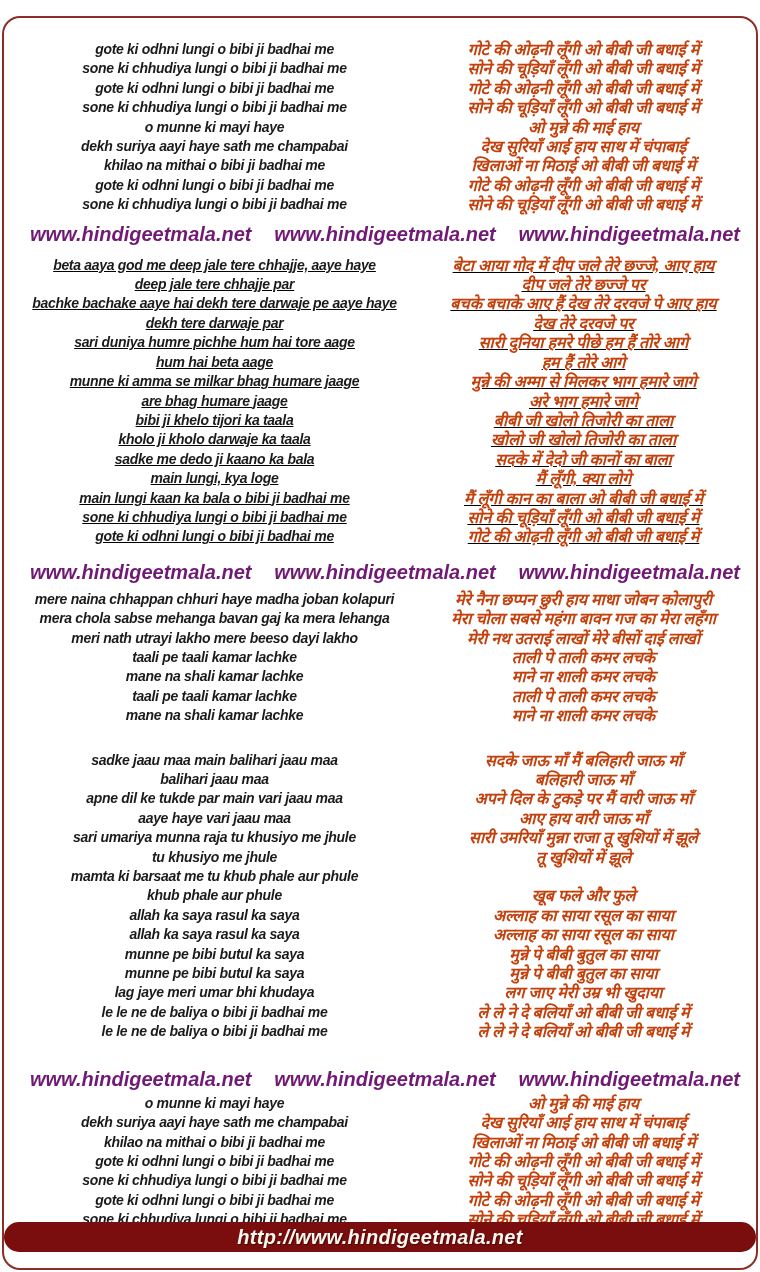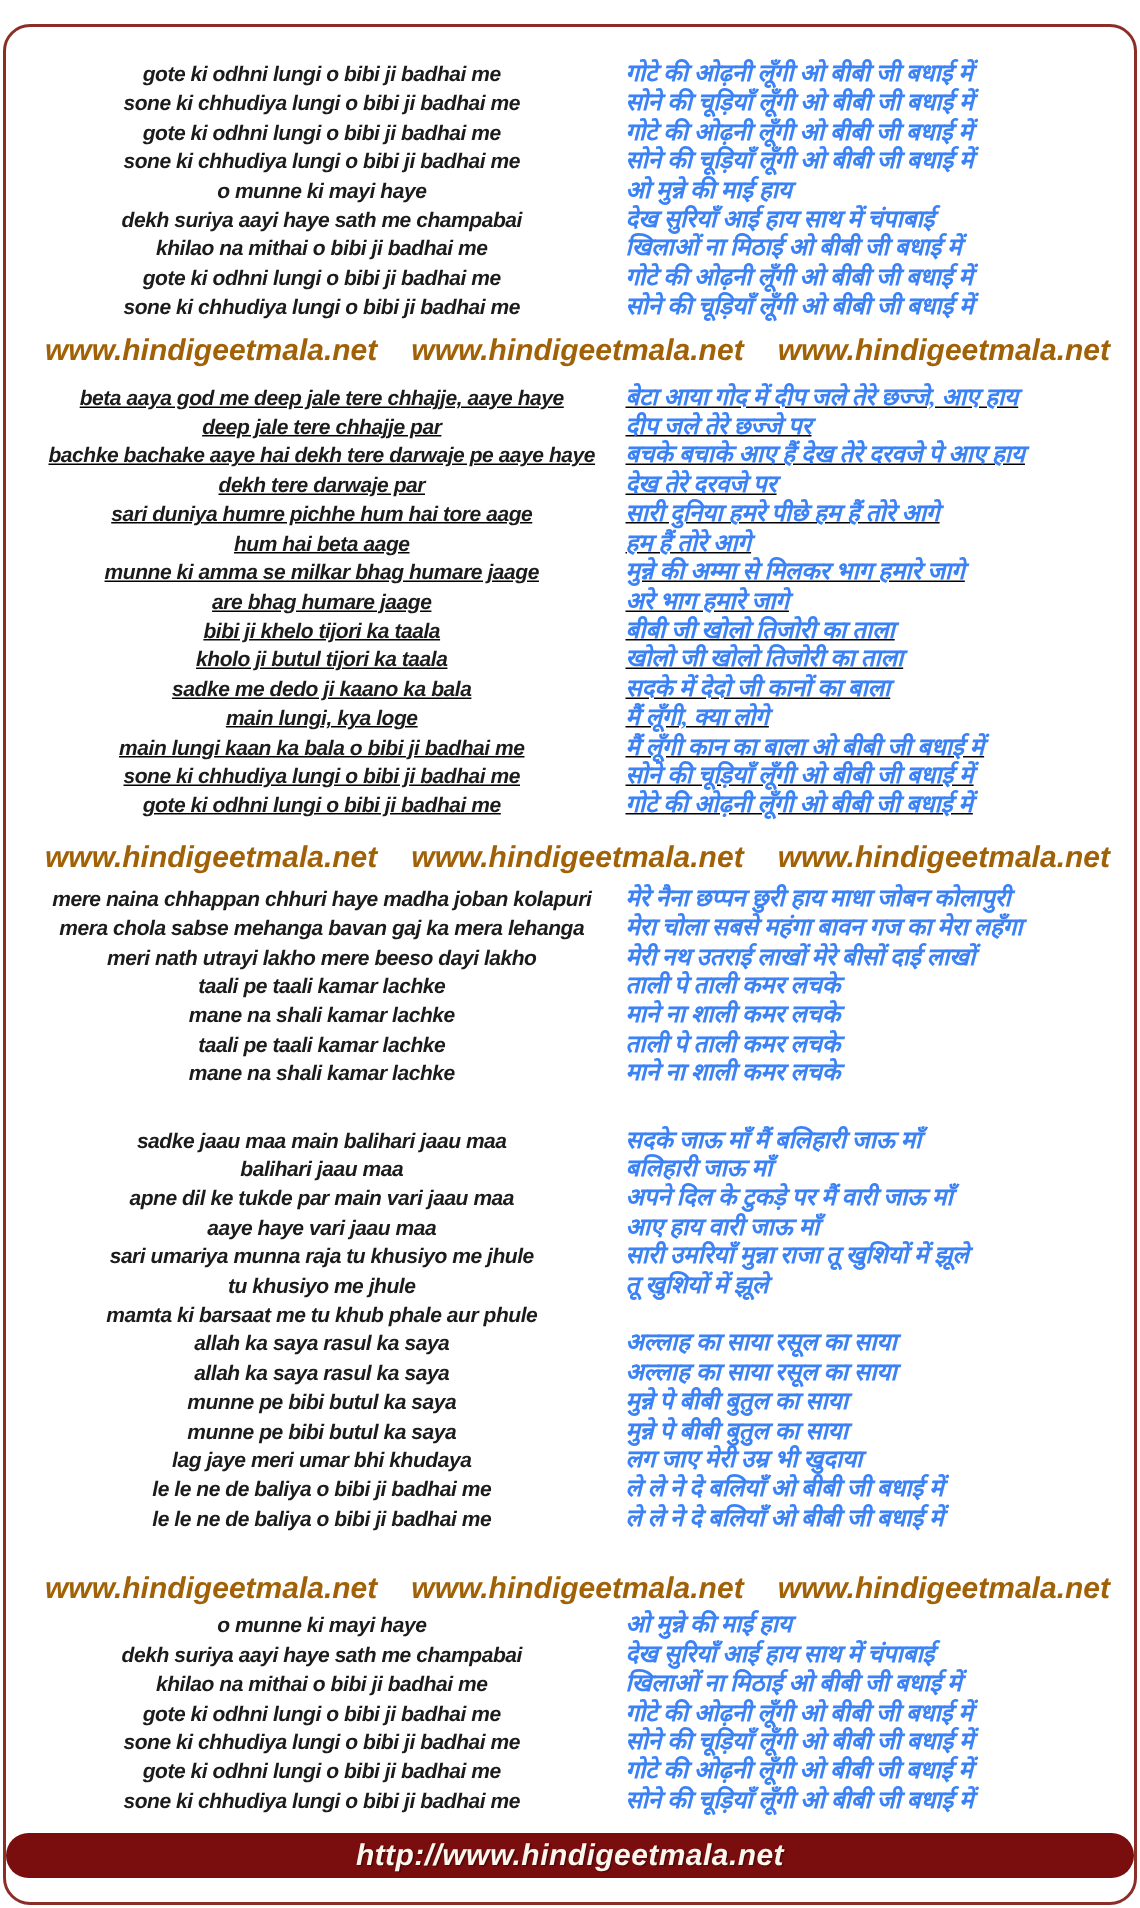--- a/index.html
+++ b/index.html
@@ -17,30 +17,30 @@
   .line-row{
     display:grid;grid-template-columns:405px 1fr;
     padding:0 6px 0 8px;
   }
   .en{
     text-align:center;color:#1b1b1b;
     font:italic bold 14px/19.4px "Liberation Sans",sans-serif;
     letter-spacing:-0.3px;white-space:nowrap;
   }
   .hi{
-    color:#3b82f6;
+    text-align:center;color:#c2410c;
     font:italic bold 16px/19.4px "Liberation Serif",serif;
     white-space:nowrap;
   }
   .wm-row{
     display:flex;justify-content:space-between;align-items:center;
     padding:0 16px 0 26px;height:26px;
   }
   .wm{
-    color:#a16207;font:italic bold 20px/26px "Liberation Sans",sans-serif;
+    color:#701a75;font:italic bold 20px/26px "Liberation Sans",sans-serif;
     text-shadow:1px 1px 1px rgba(255,255,255,0.85);white-space:nowrap;
   }
   
   #lyrics > :nth-child(1){margin-top:22px;}
   #lyrics > :nth-child(2){margin-top:6px;}
   #lyrics > :nth-child(3){margin-top:9px;text-decoration:underline;}
   #lyrics > :nth-child(4){margin-top:12px;}
   #lyrics > :nth-child(5){margin-top:5px;}
   #lyrics > :nth-child(6){margin-top:25px;}
   #lyrics > :nth-child(7){margin-top:24px;}
@@ -135,21 +135,21 @@
         </div>
         <div class="line-row">
           <div class="en">are bhag humare jaage</div>
           <div class="hi">अरे भाग हमारे जागे</div>
         </div>
         <div class="line-row">
           <div class="en">bibi ji khelo tijori ka taala</div>
           <div class="hi">बीबी जी खोलो तिजोरी का ताला</div>
         </div>
         <div class="line-row">
-          <div class="en">kholo ji butul tijori ka taala</div>
+          <div class="en">kholo ji kholo darwaje ka taala</div>
           <div class="hi">खोलो जी खोलो तिजोरी का ताला</div>
         </div>
         <div class="line-row">
           <div class="en">sadke me dedo ji kaano ka bala</div>
           <div class="hi">सदके में देदो जी कानों का बाला</div>
         </div>
         <div class="line-row">
           <div class="en">main lungi, kya loge</div>
           <div class="hi">मैं लूँगी, क्या लोगे</div>
         </div>
@@ -221,20 +221,24 @@
         <div class="line-row">
           <div class="en">sari umariya munna raja tu khusiyo me jhule</div>
           <div class="hi">सारी उमरियाँ मुन्ना राजा तू खुशियों में झूले</div>
         </div>
         <div class="line-row">
           <div class="en">tu khusiyo me jhule</div>
           <div class="hi">तू खुशियों में झूले</div>
         </div>
         <div class="line-row">
           <div class="en">mamta ki barsaat me tu khub phale aur phule</div>
+        </div>
+        <div class="line-row">
+          <div class="en">khub phale aur phule</div>
+          <div class="hi">खूब फले और फुले</div>
         </div>
         <div class="line-row">
           <div class="en">allah ka saya rasul ka saya</div>
           <div class="hi">अल्लाह का साया रसूल का साया</div>
         </div>
         <div class="line-row">
           <div class="en">allah ka saya rasul ka saya</div>
           <div class="hi">अल्लाह का साया रसूल का साया</div>
         </div>
         <div class="line-row">

